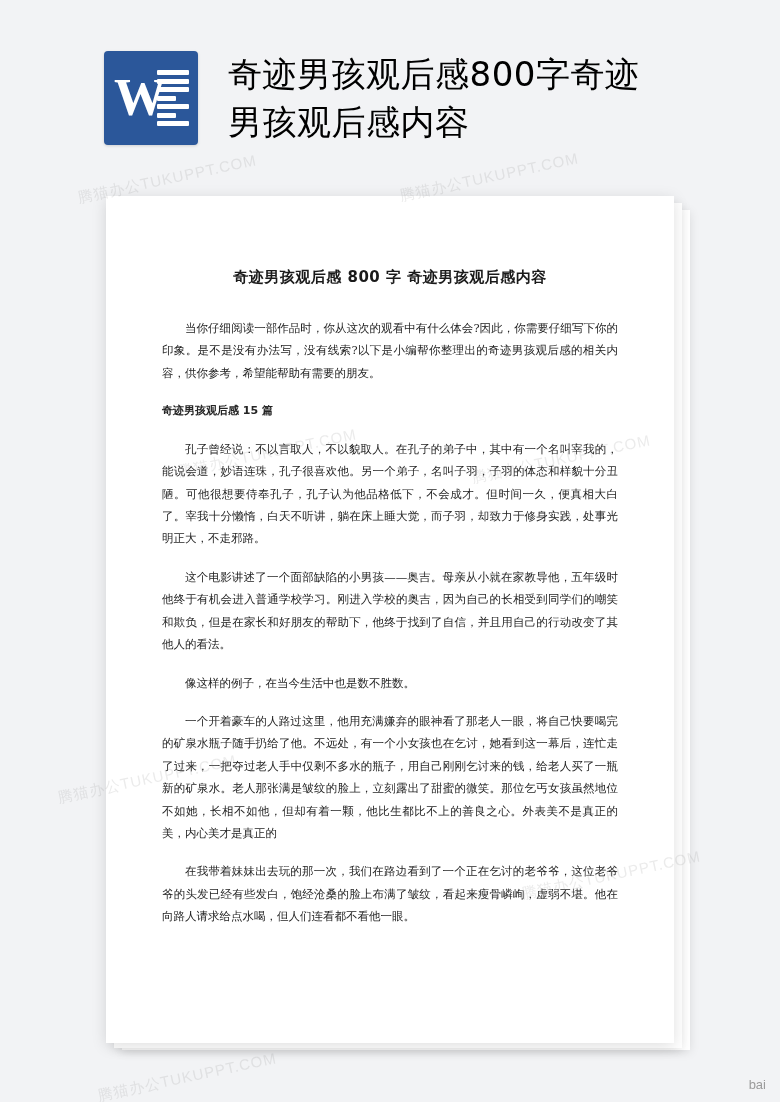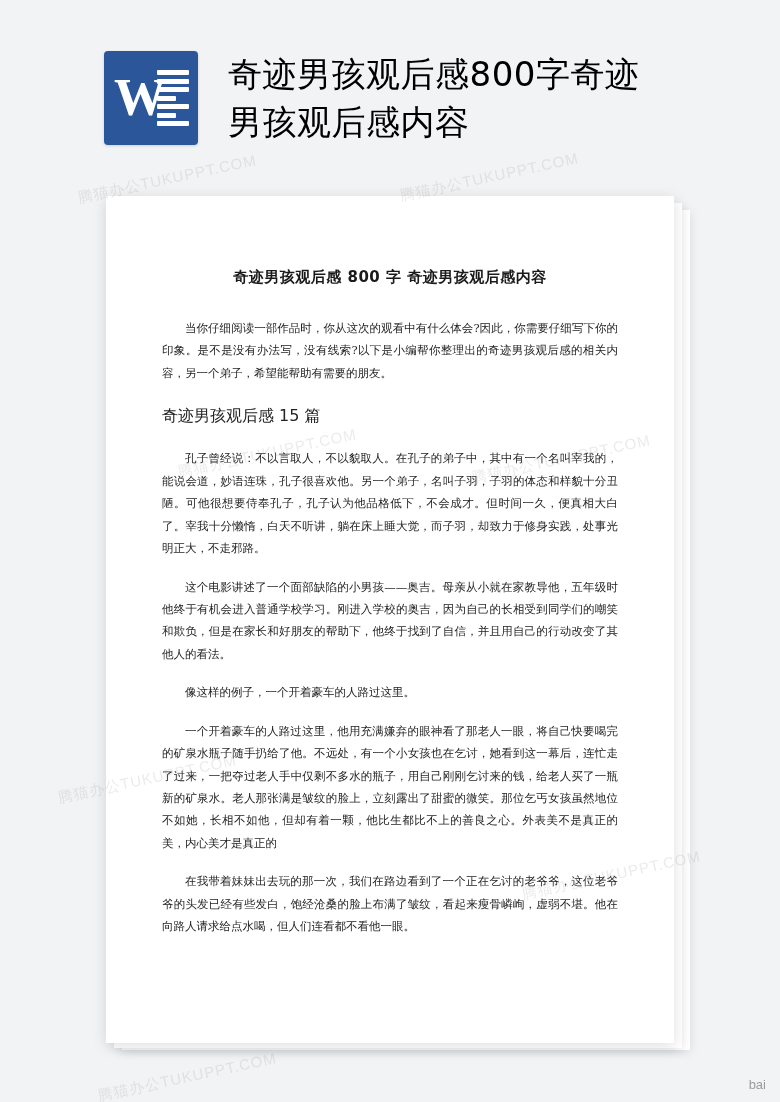--- a/index.html
+++ b/index.html
@@ -129,23 +129,23 @@
     font-size: 11.5px;
     line-height: 1.95;
     color: #242424;
     font-family: "DejaVu Serif", serif;
     margin: 0 0 16px 0;
     text-align: justify;
     text-indent: 2em;
   }
   .para.noindent {
     text-indent: 0;
-    font-weight: normal;
+    font-weight: bold;
     font-family: "DejaVu Sans", sans-serif;
-    font-size: 16px;
+    font-size: 11px;
   }
 
   
   .wm {
     position: absolute;
     color: rgba(130,130,130,0.16);
     font-size: 15px;
     font-family: "Liberation Sans", sans-serif;
     white-space: nowrap;
     transform: rotate(-12deg);
@@ -188,25 +188,25 @@
   </div>
   <div class="header-title">奇迹男孩观后感800字奇迹男孩观后感内容</div>
 </div>
 
 <div class="paper-stack">
   <div class="paper-back2"></div>
   <div class="paper-back1"></div>
   <div class="page">
     <div class="doc-title">奇迹男孩观后感 800 字 奇迹男孩观后感内容</div>
     <div id="doc-body">
-        <div class="para">当你仔细阅读一部作品时，你从这次的观看中有什么体会?因此，你需要仔细写下你的印象。是不是没有办法写，没有线索?以下是小编帮你整理出的奇迹男孩观后感的相关内容，另一个弟子，希望能帮助有需要的朋友。</div>
+        <div class="para">当你仔细阅读一部作品时，你从这次的观看中有什么体会?因此，你需要仔细写下你的印象。是不是没有办法写，没有线索?以下是小编帮你整理出的奇迹男孩观后感的相关内容，供你参考，希望能帮助有需要的朋友。</div>
         <div class="para noindent">奇迹男孩观后感 15 篇</div>
         <div class="para">孔子曾经说：不以言取人，不以貌取人。在孔子的弟子中，其中有一个名叫宰我的，能说会道，妙语连珠，孔子很喜欢他。另一个弟子，名叫子羽，子羽的体态和样貌十分丑陋。可他很想要侍奉孔子，孔子认为他品格低下，不会成才。但时间一久，便真相大白了。宰我十分懒惰，白天不听讲，躺在床上睡大觉，而子羽，却致力于修身实践，处事光明正大，不走邪路。</div>
         <div class="para">这个电影讲述了一个面部缺陷的小男孩——奥吉。母亲从小就在家教导他，五年级时他终于有机会进入普通学校学习。刚进入学校的奥吉，因为自己的长相受到同学们的嘲笑和欺负，但是在家长和好朋友的帮助下，他终于找到了自信，并且用自己的行动改变了其他人的看法。</div>
-        <div class="para">像这样的例子，一个开着豪车的人路过这里。</div>
+        <div class="para">像这样的例子，在当今生活中也是数不胜数。</div>
         <div class="para">一个开着豪车的人路过这里，他用充满嫌弃的眼神看了那老人一眼，将自己快要喝完的矿泉水瓶子随手扔给了他。不远处，有一个小女孩也在乞讨，她看到这一幕后，连忙走了过来，一把夺过老人手中仅剩不多水的瓶子，用自己刚刚乞讨来的钱，给老人买了一瓶新的矿泉水。老人那张满是皱纹的脸上，立刻露出了甜蜜的微笑。那位乞丐女孩虽然地位不如她，长相不如他，但却有着一颗，他比生都比不上的善良之心。外表美不是真正的美，内心美才是真正的</div>
         <div class="para">在我带着妹妹出去玩的那一次，我们在路边看到了一个正在乞讨的老爷爷，这位老爷爷的头发已经有些发白，饱经沧桑的脸上布满了皱纹，看起来瘦骨嶙峋，虚弱不堪。他在向路人请求给点水喝，但人们连看都不看他一眼。</div>
       </div>
   </div>
 </div>
 
 <div class="wm w1">腾猫办公TUKUPPT.COM</div>
 <div class="wm w2">腾猫办公TUKUPPT.COM</div>
 <div class="wm w3">腾猫办公TUKUPPT.COM</div>
 <div class="wm w4">腾猫办公TUKUPPT.COM</div>

